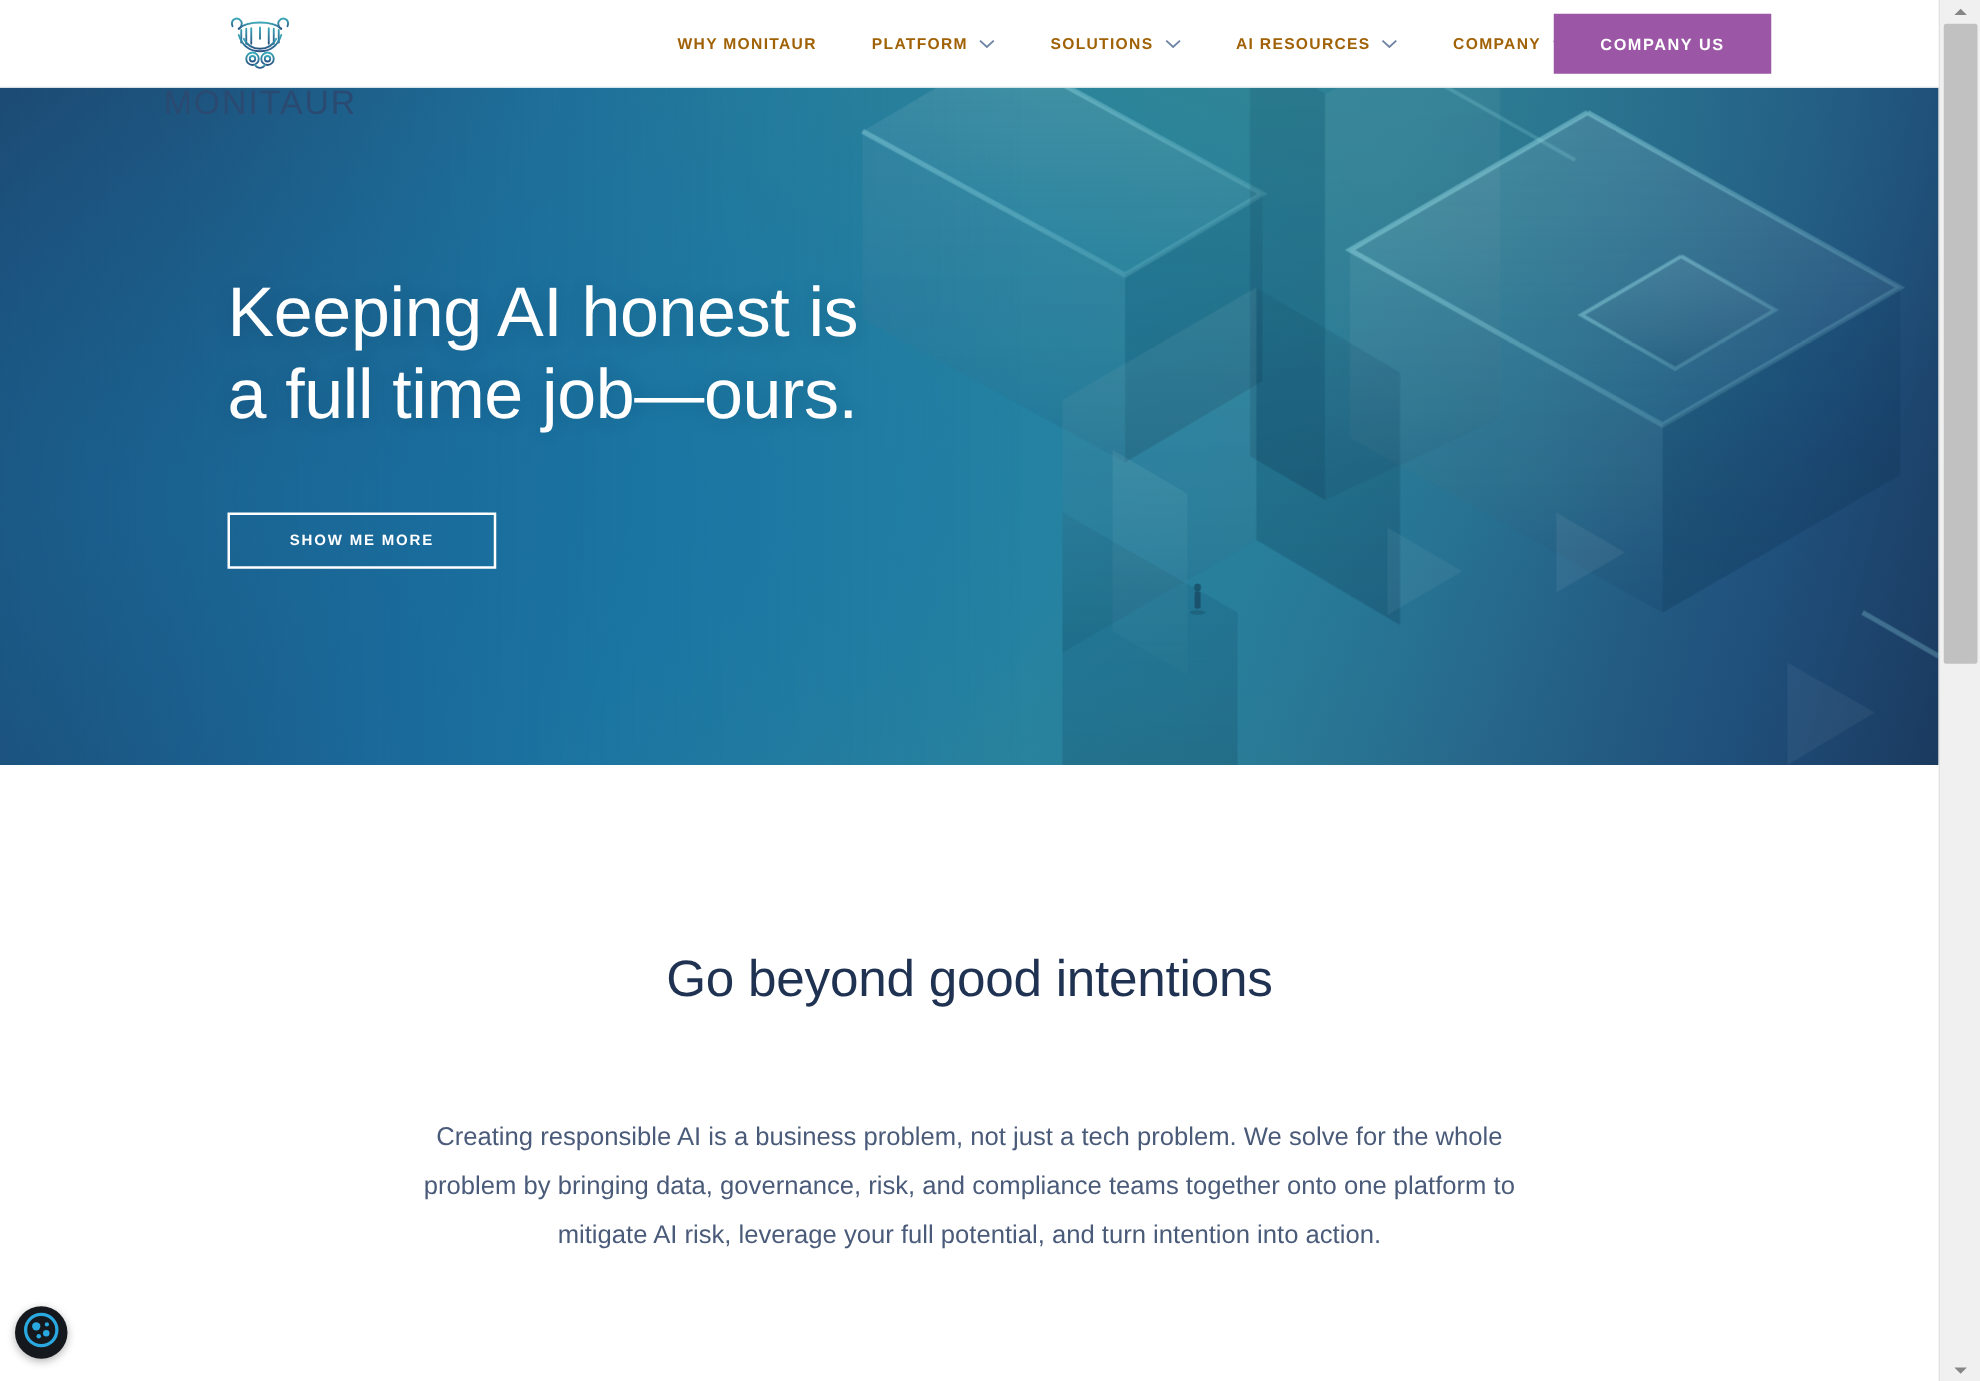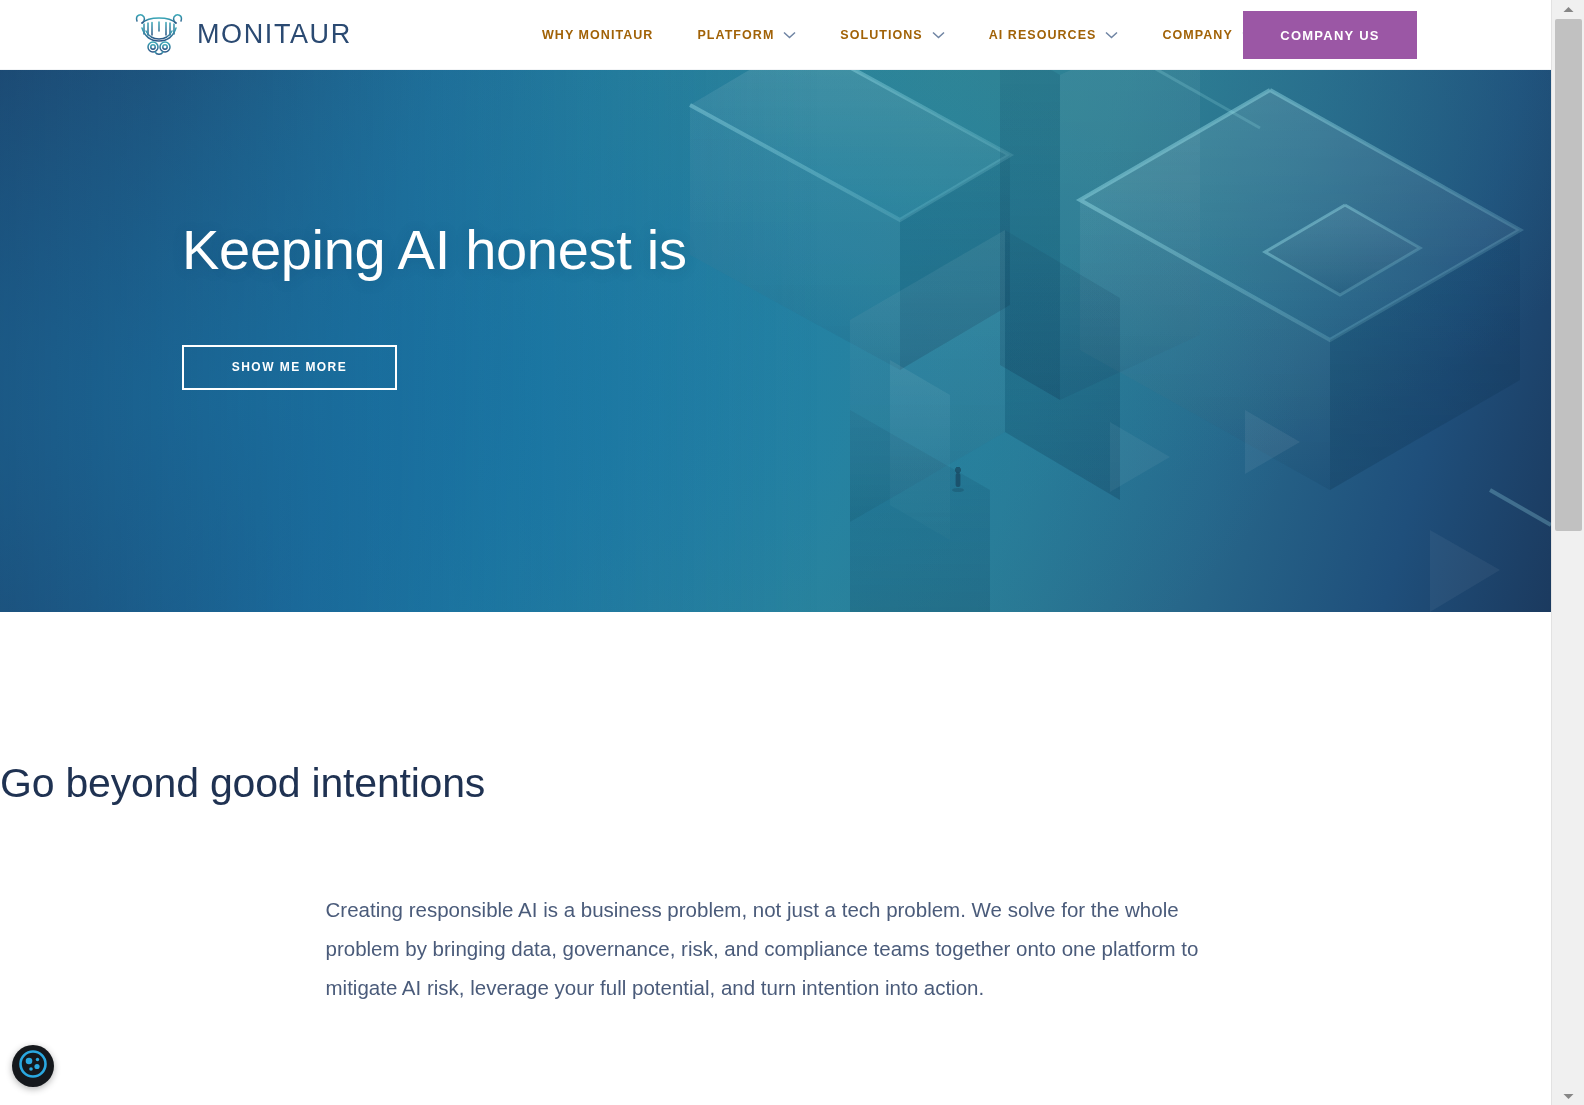--- a/index.html
+++ b/index.html
@@ -22,21 +22,21 @@
     position:relative;
     height:70px;
     background:#ffffff;
     display:flex;
     align-items:center;
     z-index:20;
     border-bottom:1px solid #f2f4f6;
   }
   .brand {
     position:absolute; left:131px; top:11px;
-    display:flex; align-items:center; gap:10px;
+    display:flex; align-items:center; gap:10px;flex-direction:column;
   }
   .brand-mark { width:56px; height:46px; display:block; }
   .brand-word {
     font-size:27px; letter-spacing:1.6px; font-weight:400;
     color:#2b4a72;
   }
 
   .nav {
     position:absolute; left:520px; top:0; height:70px;
     display:flex; align-items:center; gap:0;
@@ -101,21 +101,21 @@
     color:#ffffff;
     font-size:12px; font-weight:700; letter-spacing:1.45px;
     font-family:"Liberation Sans", sans-serif;
     cursor:pointer;
     display:flex; align-items:center; justify-content:center;
   }
 
   
   .section {
     padding-top:148px;
-    text-align:left;
+    text-align:center;
     background:#ffffff;
   }
   .section-title {
     font-size:41px;
     color:#1f3252;
     font-weight:400;
     letter-spacing:-0.2px;
   }
   .section-body {
     margin:84px auto 0;
@@ -304,20 +304,21 @@
           <ellipse cx="3" cy="22" rx="6" ry="2" fill="#0d2438" opacity="0.4"></ellipse>
         </g>
       </g>
 
       <rect x="0" y="0" width="820" height="542" fill="url(#fadeLeft)" opacity="0.55"></rect>
     </svg>
 
     <div class="hero-copy">
       <h1 class="hero-title">
         <span class="line">Keeping AI honest is</span>
+        <span class="line">a full time job—ours.</span>
       </h1>
       <button class="hero-btn">SHOW ME MORE</button>
     </div>
   </section>
 
   <section class="section">
     <h2 class="section-title">Go beyond good intentions</h2>
     <p class="section-body">Creating responsible AI is a business problem, not just a tech problem. We solve for the whole problem by bringing data, governance, risk, and compliance teams together onto one platform to mitigate AI risk, leverage your full potential, and turn intention into action.</p>
   </section>
 

